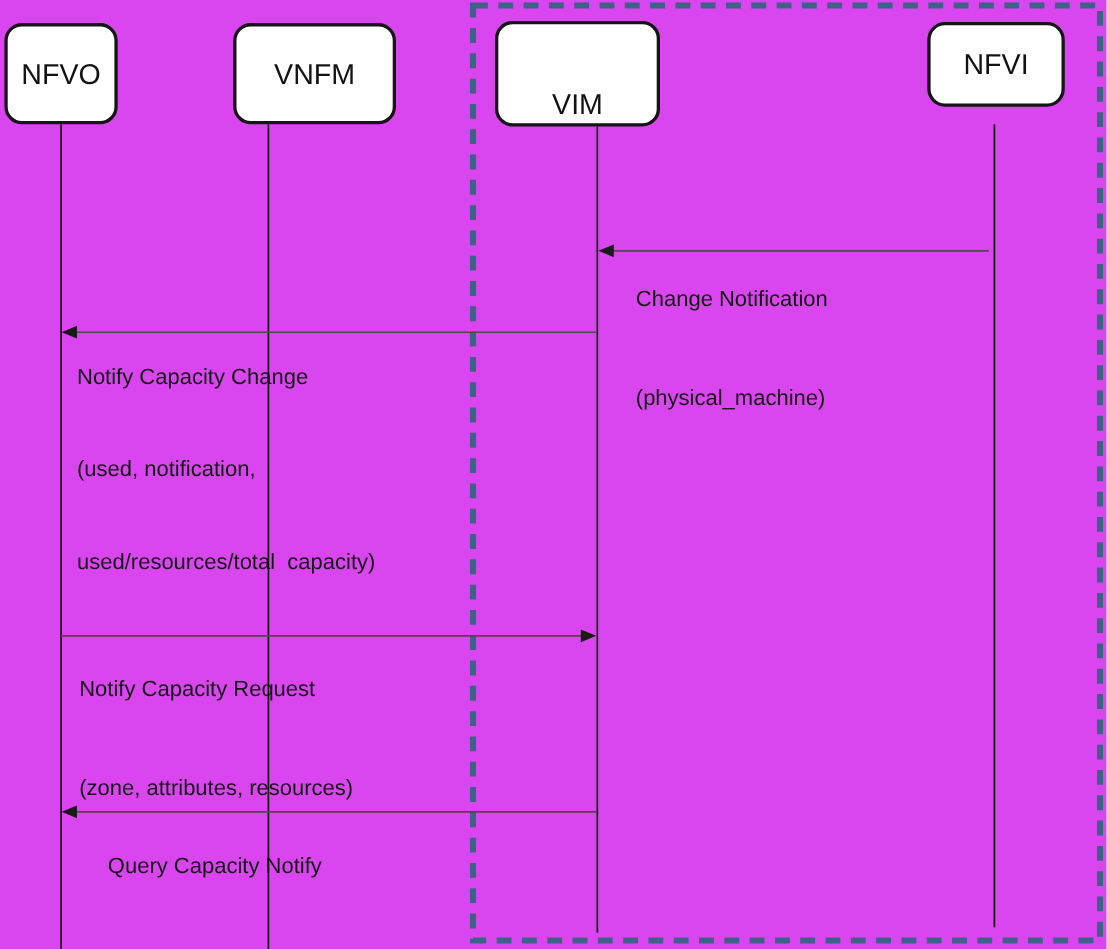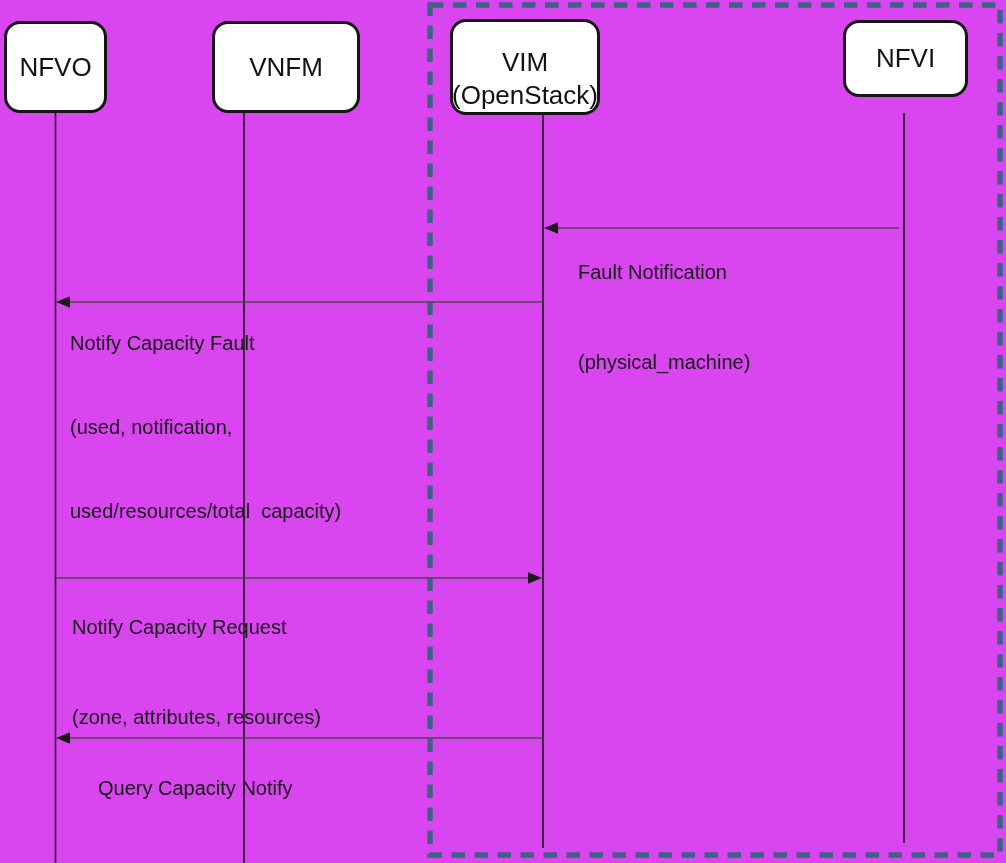--- a/index.html
+++ b/index.html
@@ -64,34 +64,33 @@
   <div class="actor actor-nfvo">
     <span>NFVO</span>
   </div>
 
   <div class="actor actor-vnfm">
     <span>VNFM</span>
   </div>
 
   <div class="actor actor-vim">
     <span>VIM</span>
-    <span>(OpenStack)</span>
   </div>
 
   <div class="actor actor-nfvi">
     <span>NFVI</span>
   </div>
 
   <div class="msg lh30 msg-fault">
-    <div>Fault Notification</div>
+    <div>Change Notification</div>
     <div>(physical_machine)</div>
   </div>
 
   <div class="msg lh28 msg-notify">
-    <div>Notify Capacity Fault</div>
+    <div>Notify Capacity Change</div>
     <div>(used, notification,</div>
     <div>used/resources/total  capacity)</div>
   </div>
 
   <div class="msg lh30 msg-qreq">
     <div>Notify Capacity Request</div>
     <div>(zone, attributes, resources)</div>
   </div>
 
   <div class="msg lh30 msg-qrep">

